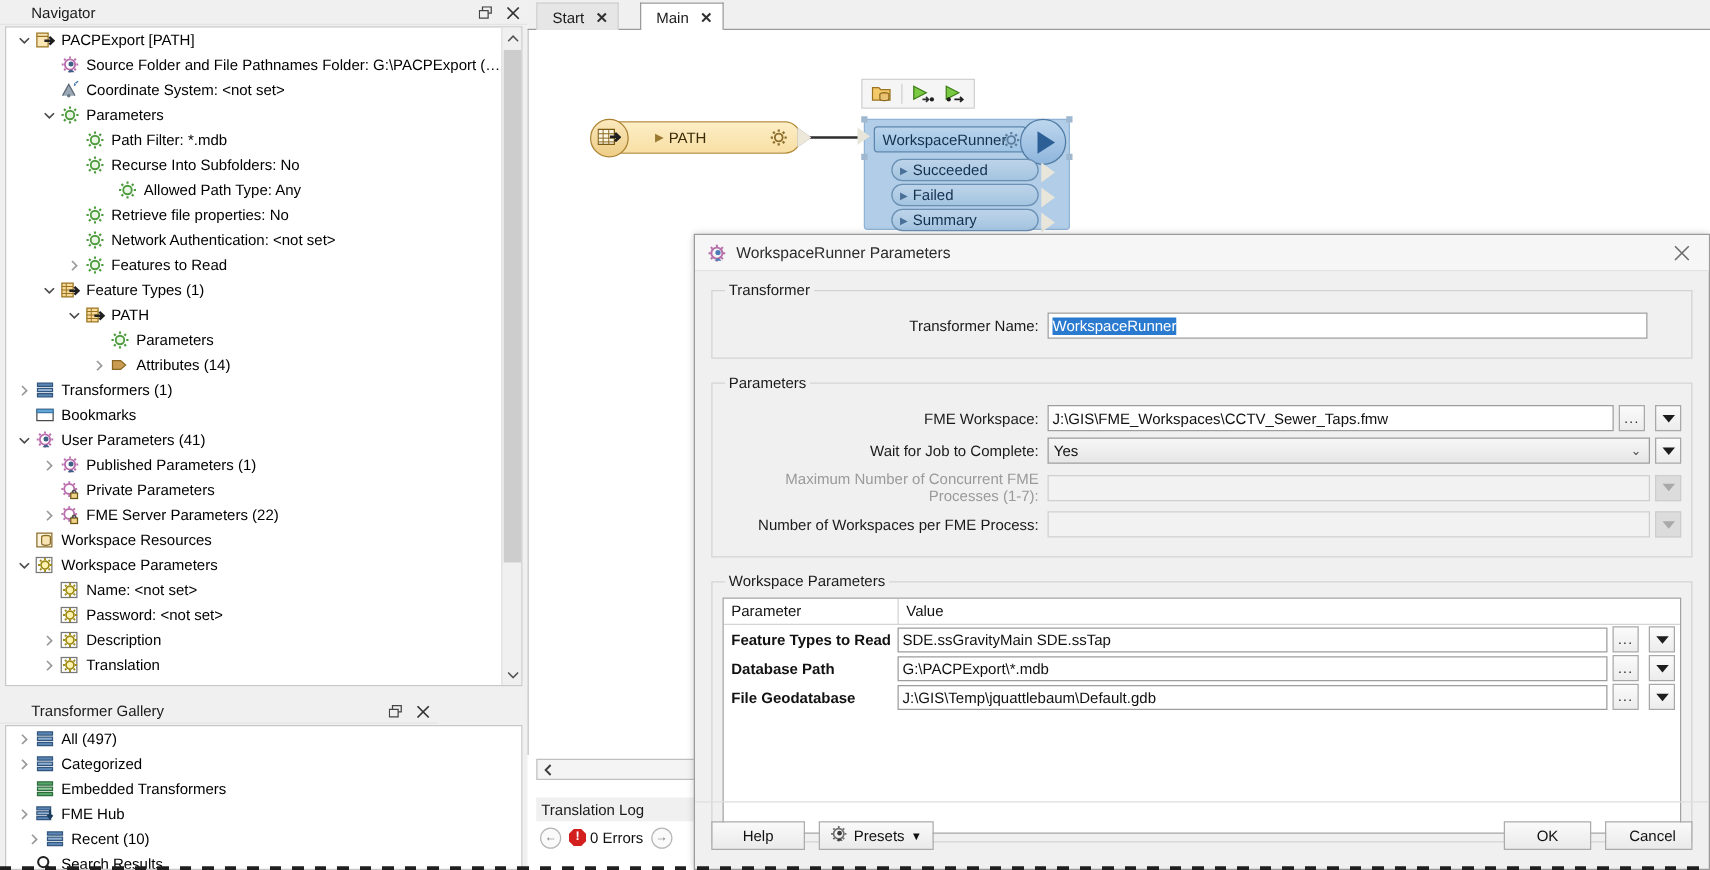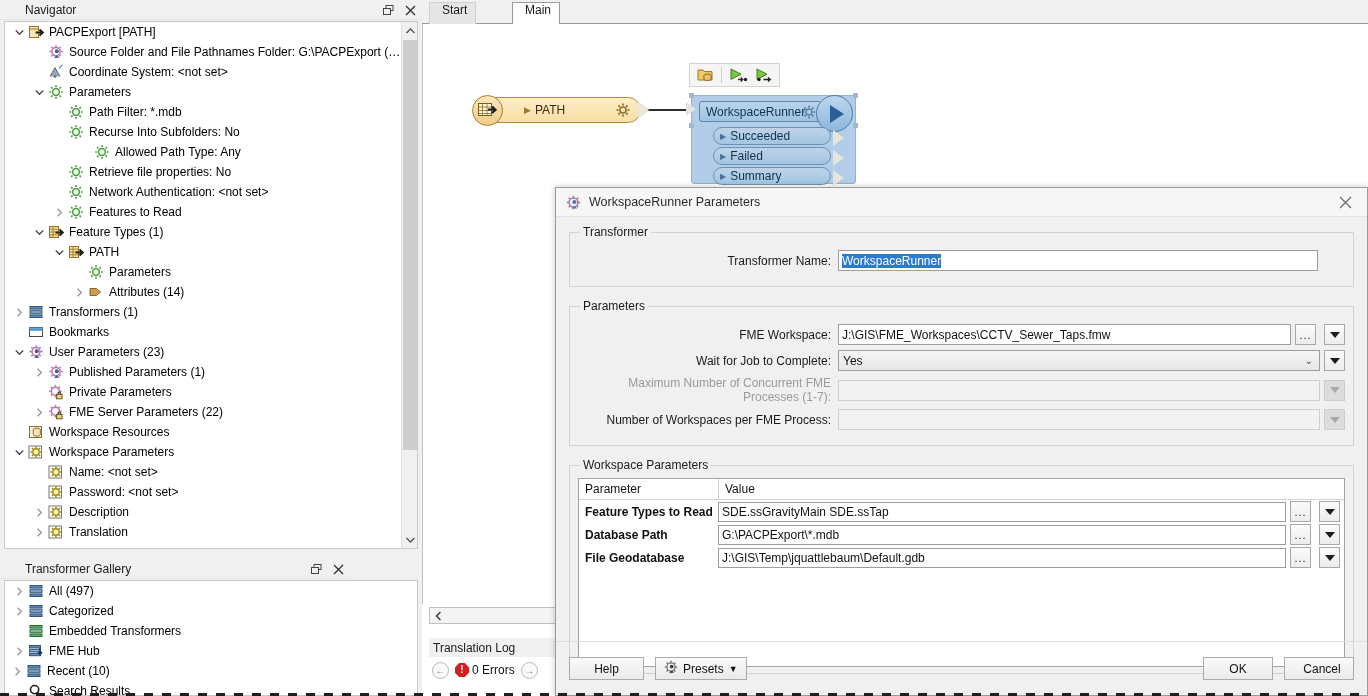--- a/index.html
+++ b/index.html
@@ -78,21 +78,20 @@
     border-bottom: 1px solid #9a9a9a;
   }
   .tab {
     position: absolute; top: 2px; height: 22px;
     display: flex; align-items: center; gap: 9px;
     padding: 0 8px 0 12px;
     font-size: 12px; color: #1a1a1a;
     border: 1px solid #cfcfcf; border-bottom: none;
     background: #e6e6e6;
     cursor: pointer;
-    flex-direction: column;
   }
   .tab.active { background: #ffffff; border-color: #9a9a9a; height: 23px; }
   .tab .x { color: #303030; font-size: 12px; font-weight: bold; cursor: pointer; line-height: 1; }
 
   .canvas {
     position: absolute; left: 422px; top: 24px; width: 946px; height: 580px;
     background: #ffffff;
     border-left: 1px solid #c0c0c0;
     overflow: hidden;
   }
@@ -621,21 +620,21 @@
                   <path d="M13 7.6 H14.6"></path>
                   <path d="M3.3 3 L4.5 4.2"></path>
                   <path d="M11.5 11 L12.7 12.2"></path>
                   <path d="M12.7 3 L11.5 4.2"></path>
                   <path d="M4.5 11 L3.3 12.2"></path>
                 </g>
                 <circle cx="8.8" cy="7.2" r="2" fill="#3d5f86"></circle>
                 <path d="M6 13.8 Q8.8 9.9 11.6 13.8 Z" fill="#3d5f86"></path>
               </svg>
             </span>
-            <span class="tree-label">User Parameters (23)</span>
+            <span class="tree-label">User Parameters (41)</span>
           </div>
           <div class="tree-row" style="padding-left:26px">
             <span class="twisty">
               <svg width="9" height="9" viewBox="0 0 9 9">
                 <path d="M2.6 0.8 L6.3 4.5 L2.6 8.2" stroke="#9a9a9a" stroke-width="1.4" fill="none"></path>
               </svg>
             </span>
             <span class="tree-ico">
               <svg width="16" height="16" viewBox="0 0 16 16">
                 <circle cx="8" cy="7.6" r="4.1" fill="none" stroke="#bb6fae" stroke-width="1.5"></circle>
@@ -909,21 +908,21 @@
             <span class="tree-ico">
               <svg width="16" height="16" viewBox="0 0 16 16">
                 <rect x="1.5" y="2.5" width="11" height="2.4" fill="#5b86b5" stroke="#33567e"></rect>
                 <rect x="1.5" y="6.4" width="11" height="2.4" fill="#8fb0d2" stroke="#33567e"></rect>
                 <rect x="1.5" y="10.3" width="11" height="2.4" fill="#5b86b5" stroke="#33567e"></rect>
                 <path d="M12 5 V11 M10 9 L12 11.5 L14 9" stroke="#1c3c5e" stroke-width="1.7" fill="none"></path>
               </svg>
             </span>
             <span class="tree-label">FME Hub</span>
           </div>
-          <div class="tree-row" style="padding-left:4px">
+          <div class="tree-row" style="padding-left:14px">
             <span class="twisty">
               <svg width="9" height="9" viewBox="0 0 9 9">
                 <path d="M2.6 0.8 L6.3 4.5 L2.6 8.2" stroke="#9a9a9a" stroke-width="1.4" fill="none"></path>
               </svg>
             </span>
             <span class="tree-ico">
               <svg width="16" height="16" viewBox="0 0 16 16">
                 <rect x="2" y="2.5" width="12" height="2.6" fill="#5b86b5" stroke="#33567e"></rect>
                 <rect x="2" y="6.7" width="12" height="2.6" fill="#8fb0d2" stroke="#33567e"></rect>
                 <rect x="2" y="10.9" width="12" height="2.6" fill="#5b86b5" stroke="#33567e"></rect>

